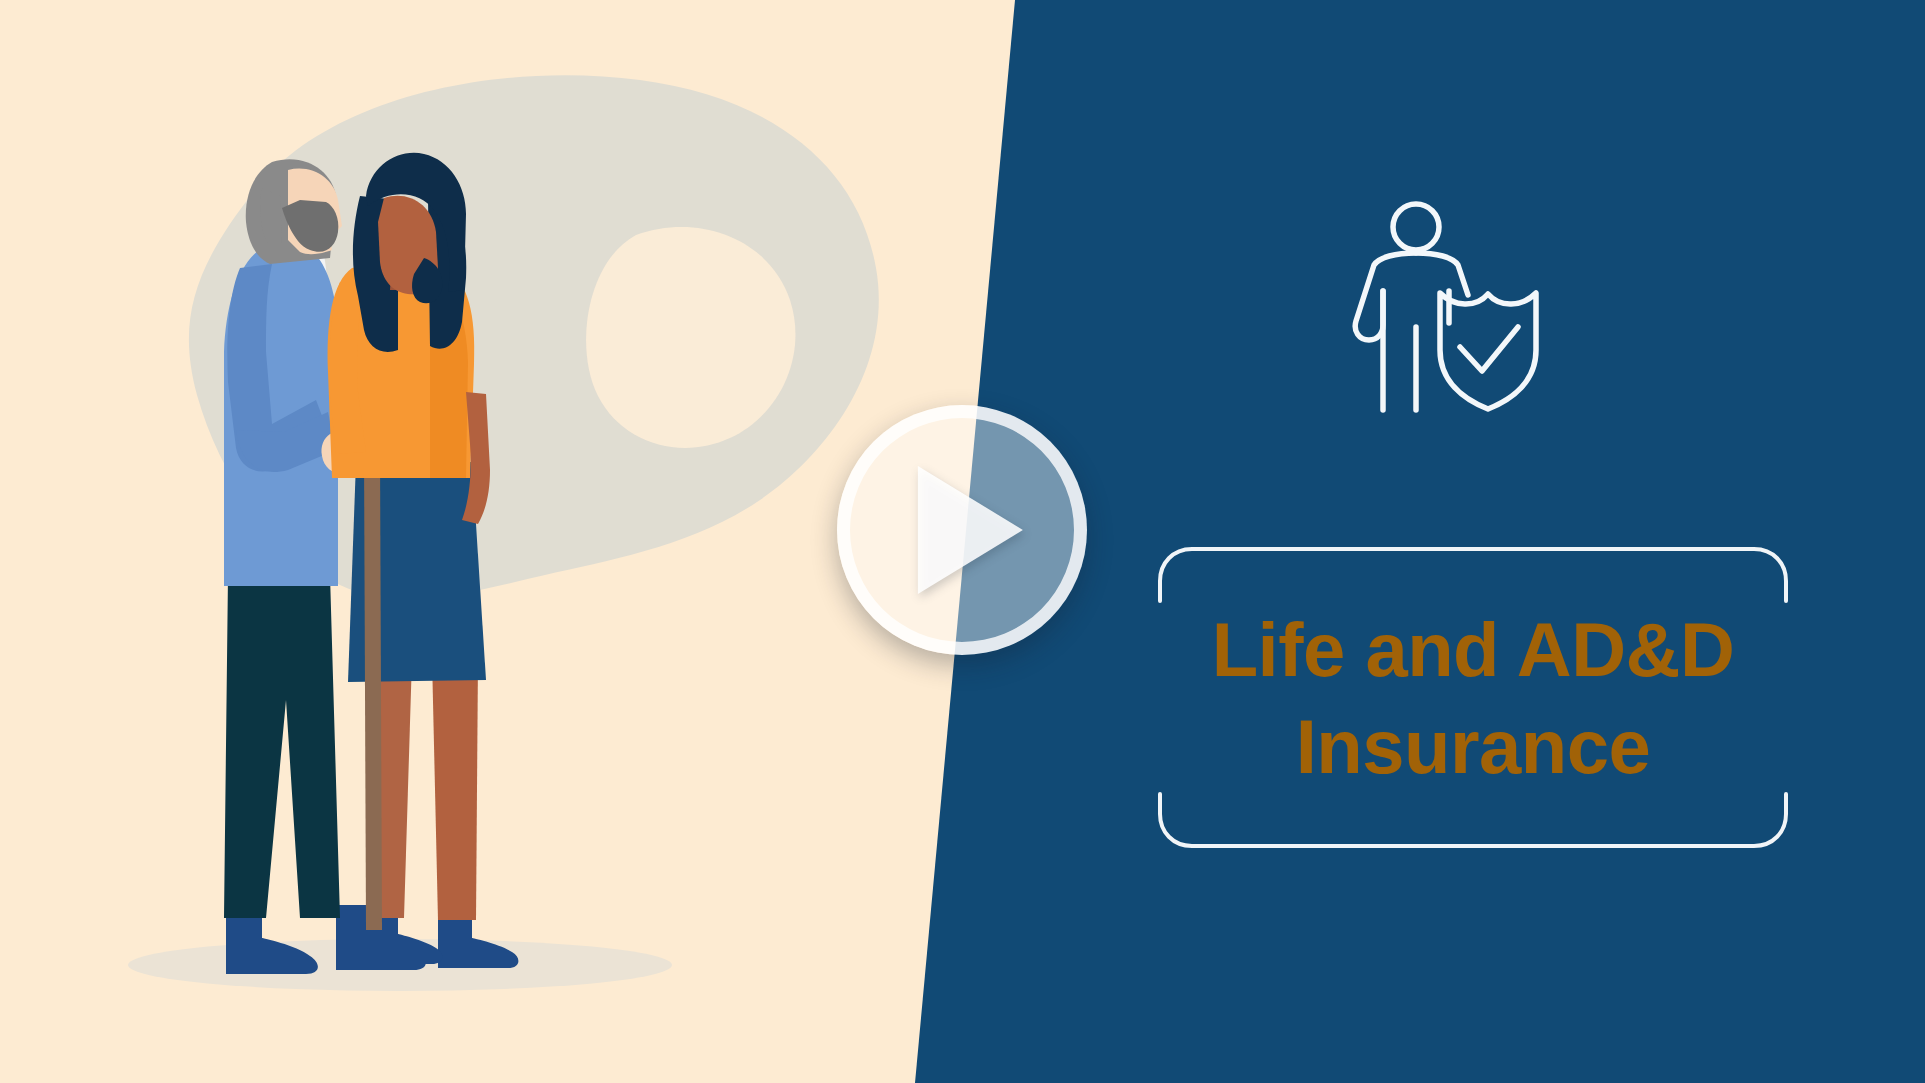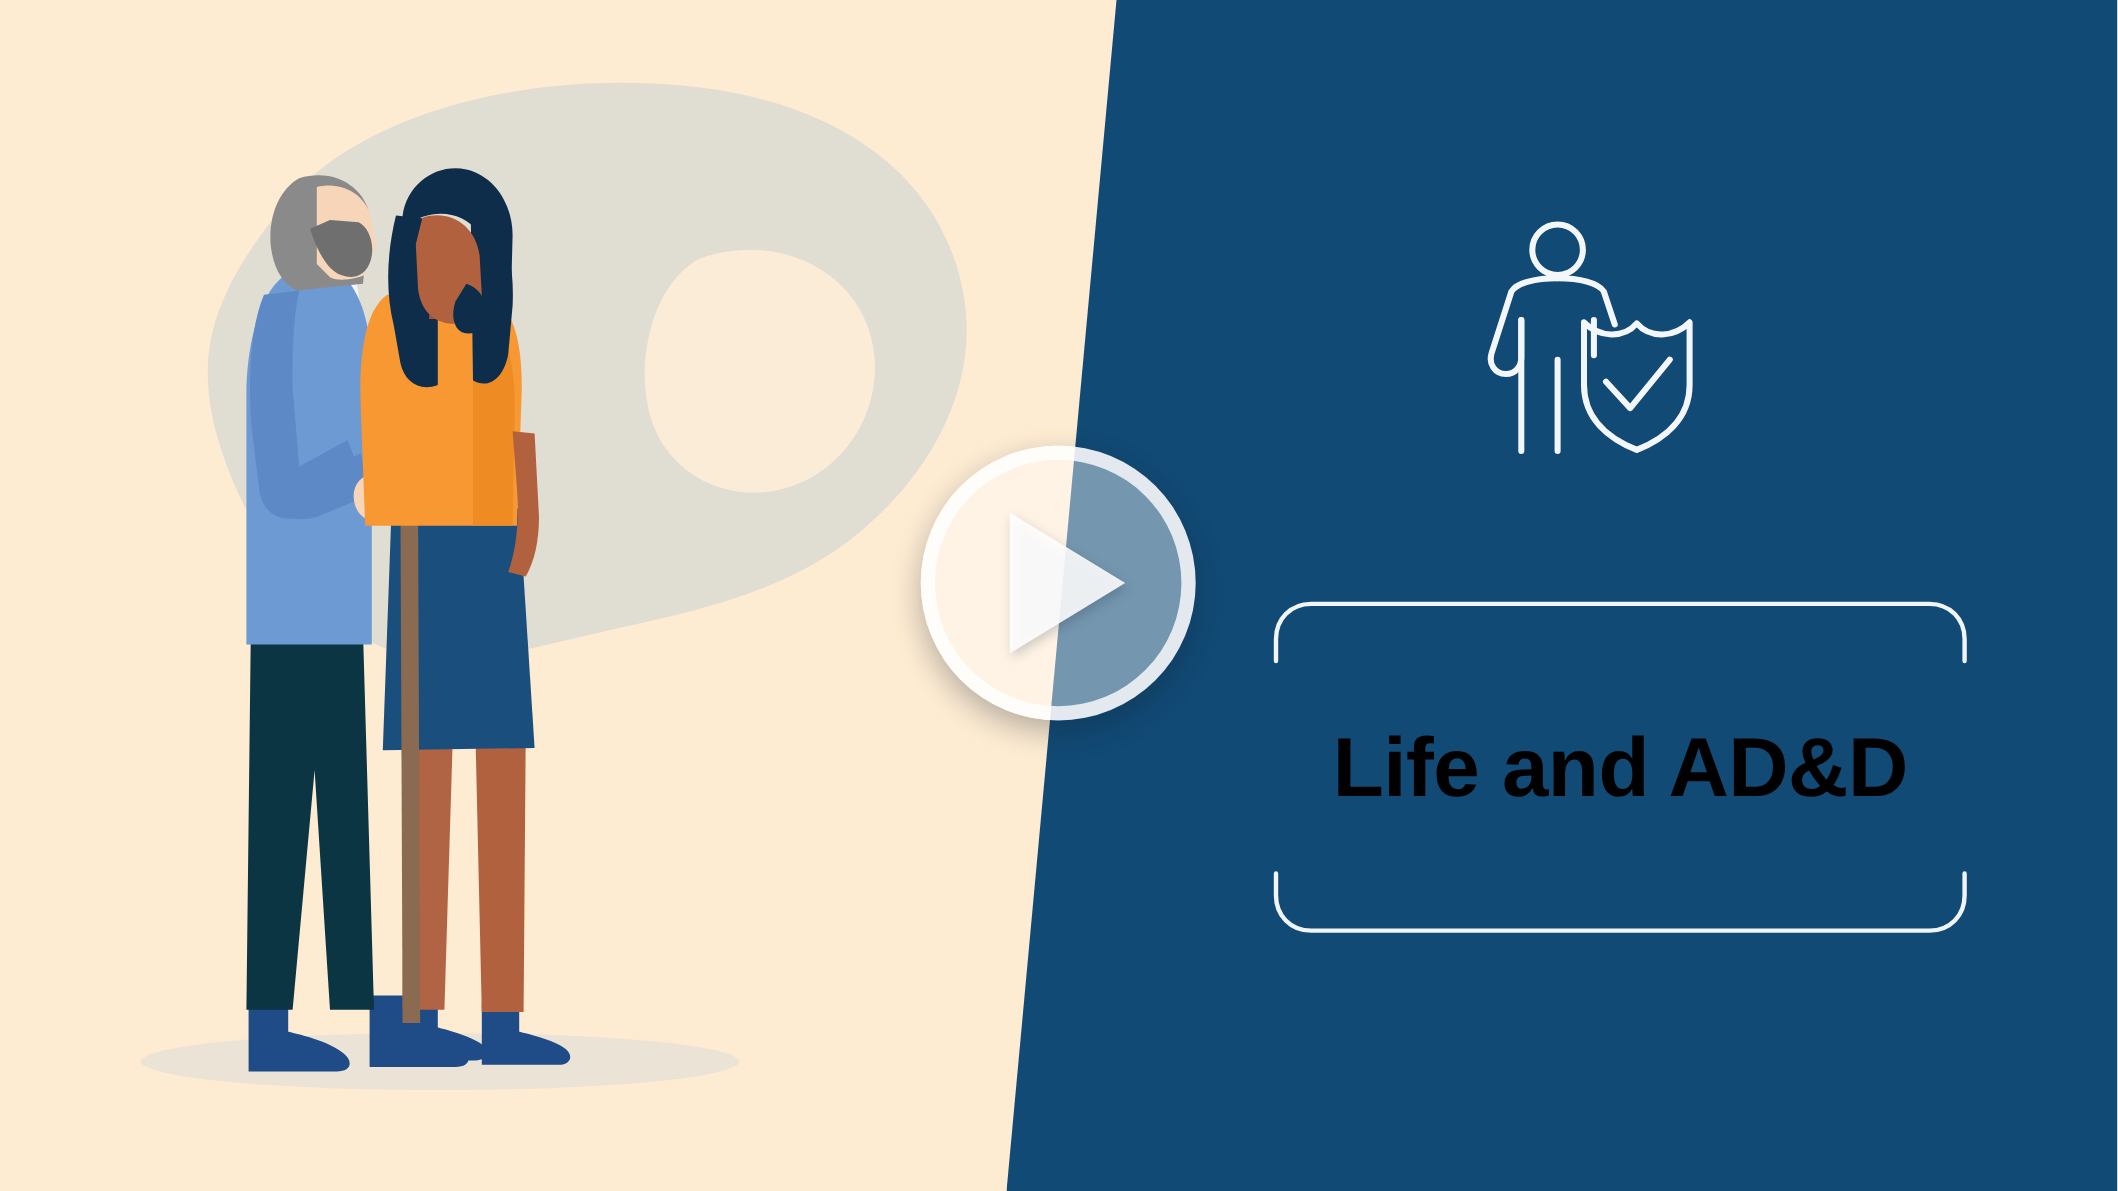--- a/index.html
+++ b/index.html
@@ -71,21 +71,21 @@
     height: 100%;
     overflow: visible;
   }
   .title-text {
     position: absolute;
     left: 0;
     right: 0;
     top: 50%;
     transform: translateY(-50%);
     text-align: center;
-    color: #000000;
+    color: #a16207;
     font-family: "Liberation Sans", sans-serif;
     font-weight: bold;
     font-size: 76px;
     line-height: 1.28;
     letter-spacing: -0.5px;
     padding: 0 28px;
     box-sizing: border-box;
   }
 
   
@@ -237,20 +237,21 @@
       </svg>
     </div>
 
     <div class="title-frame">
       <svg class="bracket-svg" viewBox="0 0 634 305" preserveAspectRatio="none" fill="none" stroke="#f1f5f8" stroke-width="4" stroke-linecap="round" vector-effect="non-scaling-stroke">
         <path d="M4,56 L4,36 C4,18 17,4 36,4 L598,4 C617,4 630,18 630,36 L630,56"></path>
         <path d="M4,249 L4,269 C4,287 17,301 36,301 L598,301 C617,301 630,287 630,269 L630,249"></path>
       </svg>
       <div class="title-text">
         <div>Life and AD&amp;D</div>
+        <div>Insurance</div>
       </div>
     </div>
   </div>
 
   <div class="play-button">
     <div class="play-triangle"></div>
   </div>
 
 </div>
 

